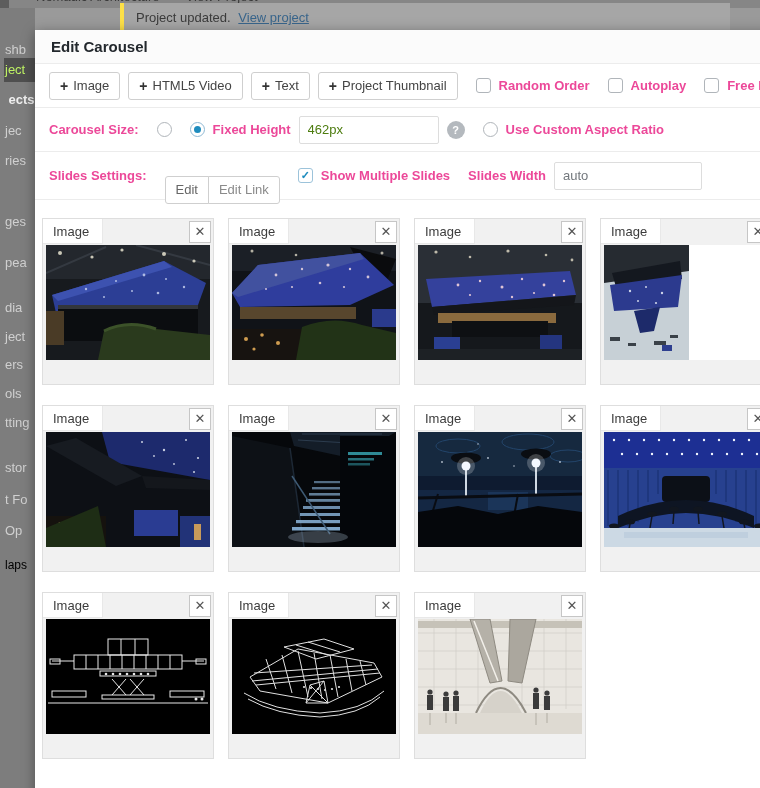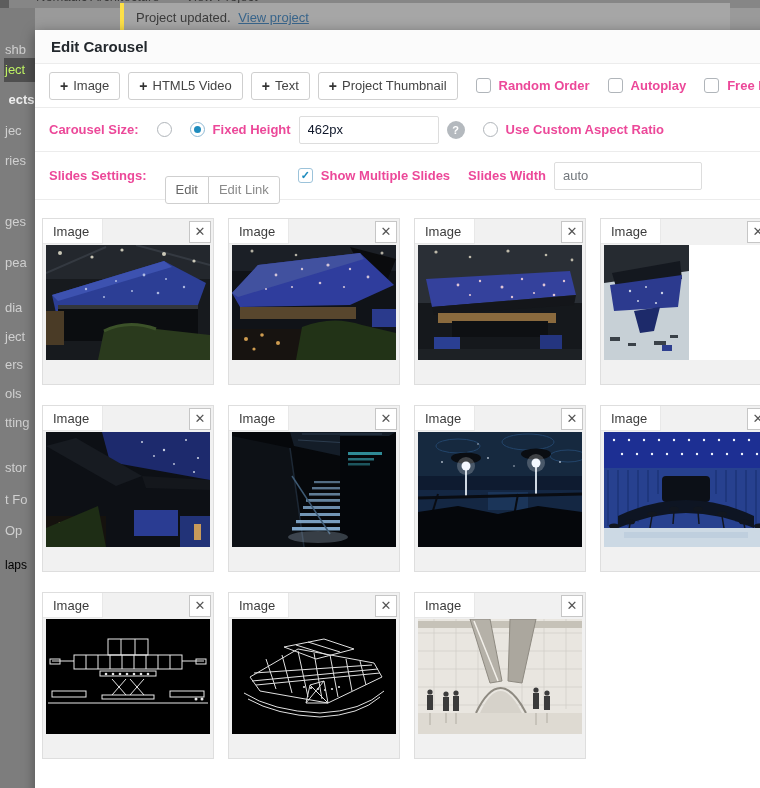--- a/index.html
+++ b/index.html
@@ -68,21 +68,21 @@
   }
   .cb.checked { border-color:#9cc3da; }
   .radio {
     width:15px; height:15px; border:1px solid #b0b5ba; border-radius:50%;
     background:#fff; display:inline-block; position:relative; cursor:pointer; flex:0 0 auto;
   }
   .radio.on { border-color:#8fb9d4; }
   .radio.on::after { content:""; position:absolute; left:3px; top:3px; right:3px; bottom:3px; border-radius:50%; background:#1e8cbe; }
   .txt {
     height:28px; border:1px solid #ddd; border-radius:2px; padding:0 8px;
-    font-size:13px; color:#0f172a; font-family:"Liberation Sans",sans-serif; background:#fff;
+    font-size:13px; color:#4d7c0f; font-family:"Liberation Sans",sans-serif; background:#fff;
   }
   .txt.w140 { width:140px; }
   .txt.w148 { width:148px; color:#72777c; }
   .help {
     width:18px; height:18px; border-radius:50%; background:#b4b9be; color:#fff;
     font-size:11px; font-weight:bold; display:inline-flex; align-items:center;
     justify-content:center; cursor:pointer; flex:0 0 auto;
   }
   
   .grid {

